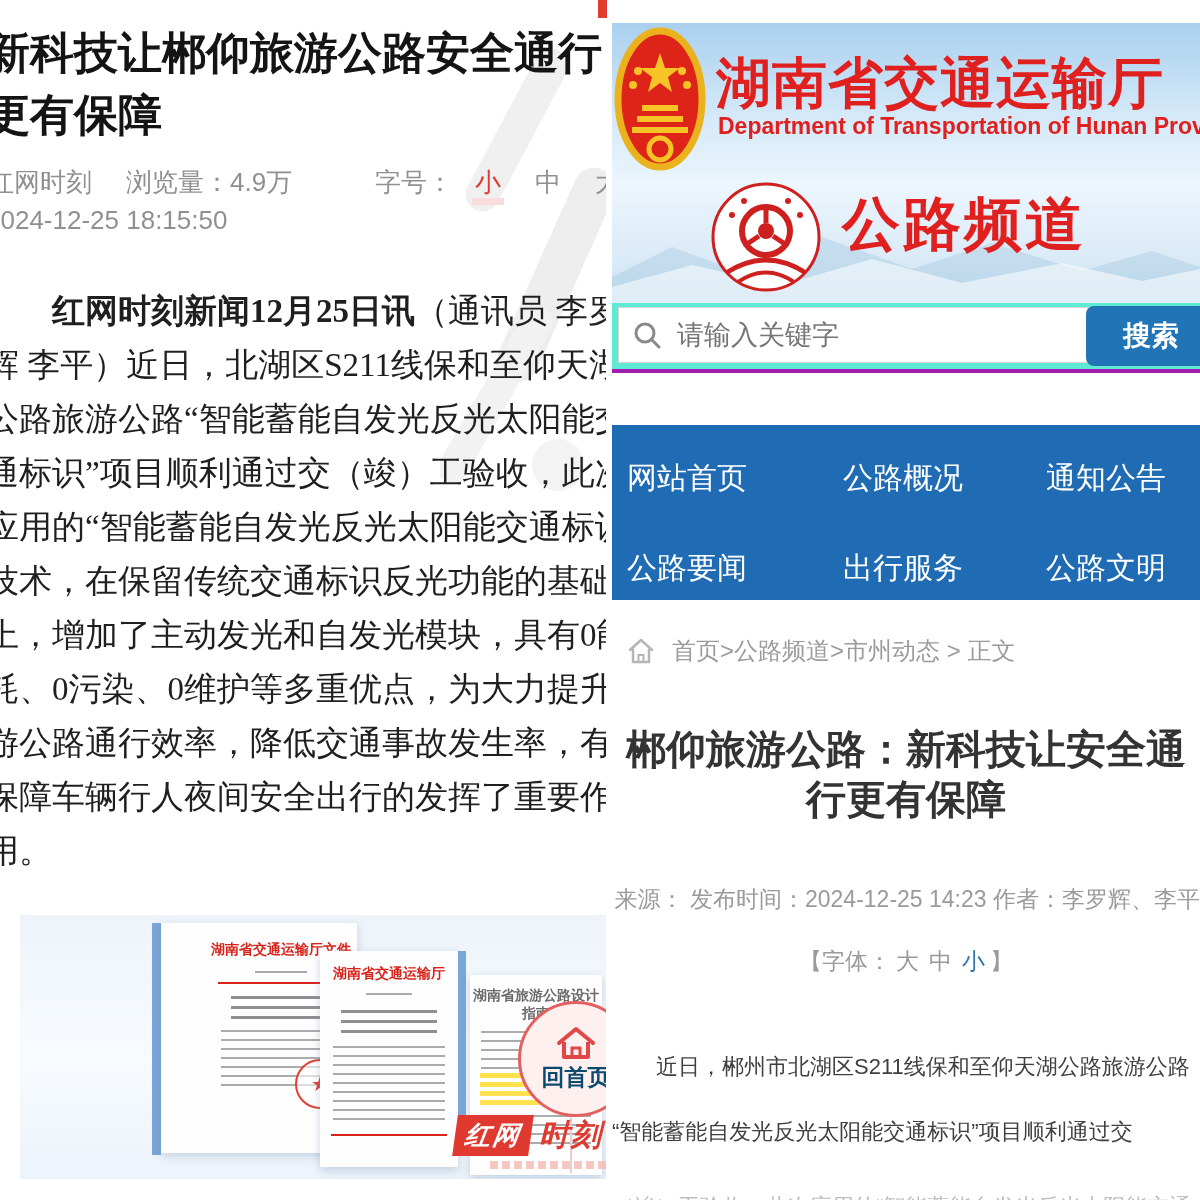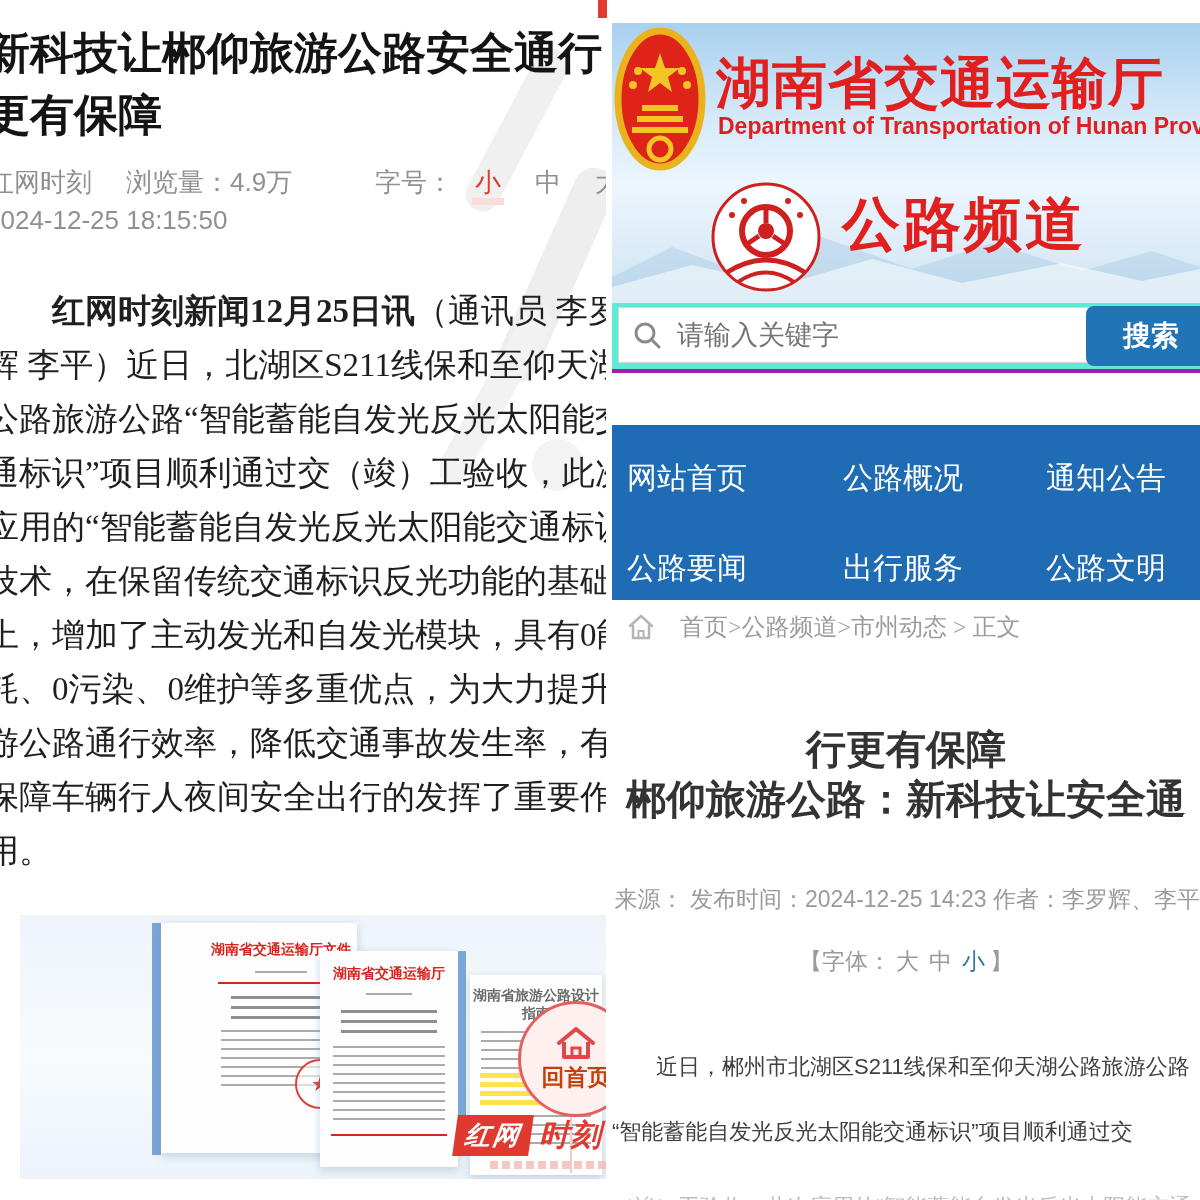--- a/index.html
+++ b/index.html
@@ -30,21 +30,21 @@
   .redrule{height:2px;background:#d8231c;margin:6px auto 0;}
   .stripes{background-image:repeating-linear-gradient(180deg,#ababab 0 2px,transparent 2px 9px);margin:8px auto 0;}
   .stripes.dark{background-image:repeating-linear-gradient(180deg,#8f8f8f 0 3px,transparent 3px 10px);}
   .spine{position:absolute;background:#7aa6d8;}
   .seal{position:absolute;width:46px;height:46px;border:2px solid #e04038;border-radius:50%;
         color:#e04038;font-size:20px;display:flex;align-items:center;justify-content:center;background:rgba(255,255,255,.6);}
   .hl{background:repeating-linear-gradient(180deg,#ffe24d 0 5px,transparent 5px 9px);}
   .home-circle{position:absolute;left:498px;top:86px;width:110px;height:110px;border-radius:50%;
                background:#fdf0ef;border:3px solid #e26060;z-index:3;display:flex;flex-direction:column;
                align-items:center;justify-content:center;gap:2px;}
-  .home-circle span{color:#c2410c;font-size:23px;font-weight:700;}
+  .home-circle span{color:#0c4a6e;font-size:23px;font-weight:700;}
   .vline{position:absolute;left:550px;top:196px;width:2px;height:62px;background:#f2cccc;z-index:2;}
   .rn-logo{position:absolute;left:435px;top:200px;z-index:2;display:flex;align-items:flex-start;}
   .rn-block{background:#e0392f;color:#fff;font-weight:800;font-style:italic;font-size:26px;
             padding:3px 10px;transform:skewX(-8deg);letter-spacing:2px;}
   .rn-text{color:#e0392f;font-weight:800;font-style:italic;font-size:30px;margin-left:8px;letter-spacing:2px;}
   .rn-sub{position:absolute;left:470px;top:246px;width:120px;height:8px;opacity:.8;z-index:2;
           background:repeating-linear-gradient(90deg,#f3b9b4 0 8px,transparent 8px 12px);}
   
   .red-sliver{position:absolute;left:598px;top:0;width:9px;height:18px;background:#e23b30;}
   .rp{position:absolute;left:612px;top:0;width:588px;height:1200px;overflow:hidden;background:#fff;}
@@ -62,22 +62,22 @@
            white-space:nowrap;letter-spacing:2px;}
   .searchbar{position:absolute;left:0;top:303px;width:588px;height:66px;background:#5eead4;border-bottom:4px solid #a21caf;}
   .search-input{position:absolute;left:6px;top:4px;width:462px;height:54px;border:1px solid #d5d5d5;
                 background:#fff;font-size:27px;color:#444;padding:0 0 0 58px;outline:none;box-sizing:content-box;}
   .search-input::placeholder{color:#757575;}
   .mag{position:absolute;left:20px;top:17px;pointer-events:none;}
   .search-btn{position:absolute;left:474px;top:3px;width:130px;height:60px;background:#2174b6;color:#fff;
               font-size:28px;font-weight:700;border:none;border-radius:8px;cursor:pointer;}
   .nav{position:absolute;left:0;top:425px;width:588px;height:175px;background:#1f6cb4;}
   .nav a{position:absolute;color:#fff;font-size:30px;text-decoration:none;white-space:nowrap;}
-  .breadcrumb{position:absolute;left:14px;top:608px;height:38px;display:flex;align-items:center;gap:24px;
-              color:#9b9b9b;font-size:24px;font-family:Liberation Serif, serif;}
+  .breadcrumb{position:absolute;left:14px;top:632px;height:38px;display:flex;align-items:center;gap:16px;
+              color:#9b9b9b;font-size:24px;}
   .atitle{position:absolute;left:0;top:724px;width:588px;text-align:center;font-size:40px;font-weight:700;
           color:#333;line-height:50px;}
   .ameta{position:absolute;left:0;top:884px;width:588px;text-align:right;font-size:23px;color:#9a9a9a;white-space:nowrap;}
   .afont{position:absolute;left:0;top:946px;width:588px;text-align:center;font-size:23px;color:#9a9a9a;white-space:nowrap;}
   .afont span{margin:0 5px;}
   .afont .blue{color:#2e75a8;}
   .abody{position:absolute;color:#3f3f3f;font-size:22px;white-space:nowrap;line-height:30px;}
 </style>
 </head>
 <body>
@@ -232,22 +232,22 @@
     <div class="breadcrumb">
       <svg width="30" height="30" viewBox="0 0 30 30">
         <path d="M4 14 L15 4 L26 14" fill="none" stroke="#b5b5b5" stroke-width="2.5" stroke-linecap="round" stroke-linejoin="round"></path>
         <path d="M7 13 V26 H23 V13" fill="none" stroke="#b5b5b5" stroke-width="2.5" stroke-linejoin="round"></path>
         <rect x="12.5" y="19" width="5" height="7" fill="none" stroke="#b5b5b5" stroke-width="2"></rect>
       </svg>
       <span>首页&gt;公路频道&gt;市州动态 &gt; 正文</span>
     </div>
 
     <div class="atitle">
+      <div>郴仰旅游公路：新科技让安全通</div>
       <div>行更有保障</div>
-      <div>郴仰旅游公路：新科技让安全通</div>
     </div>
 
     <div class="ameta">来源：  发布时间：2024-12-25 14:23 作者：李罗辉、李平</div>
 
     <div class="afont">
       <span style="margin:0;">【字体：</span><span>大</span><span>中</span><span class="blue">小</span><span style="margin:0;">】</span>
     </div>
 
     <div class="abody" style="left:0;top:1052px;">　　近日，郴州市北湖区S211线保和至仰天湖公路旅游公路</div>
     <div class="abody" style="left:0;top:1117px;">“智能蓄能自发光反光太阳能交通标识”项目顺利通过交</div>

